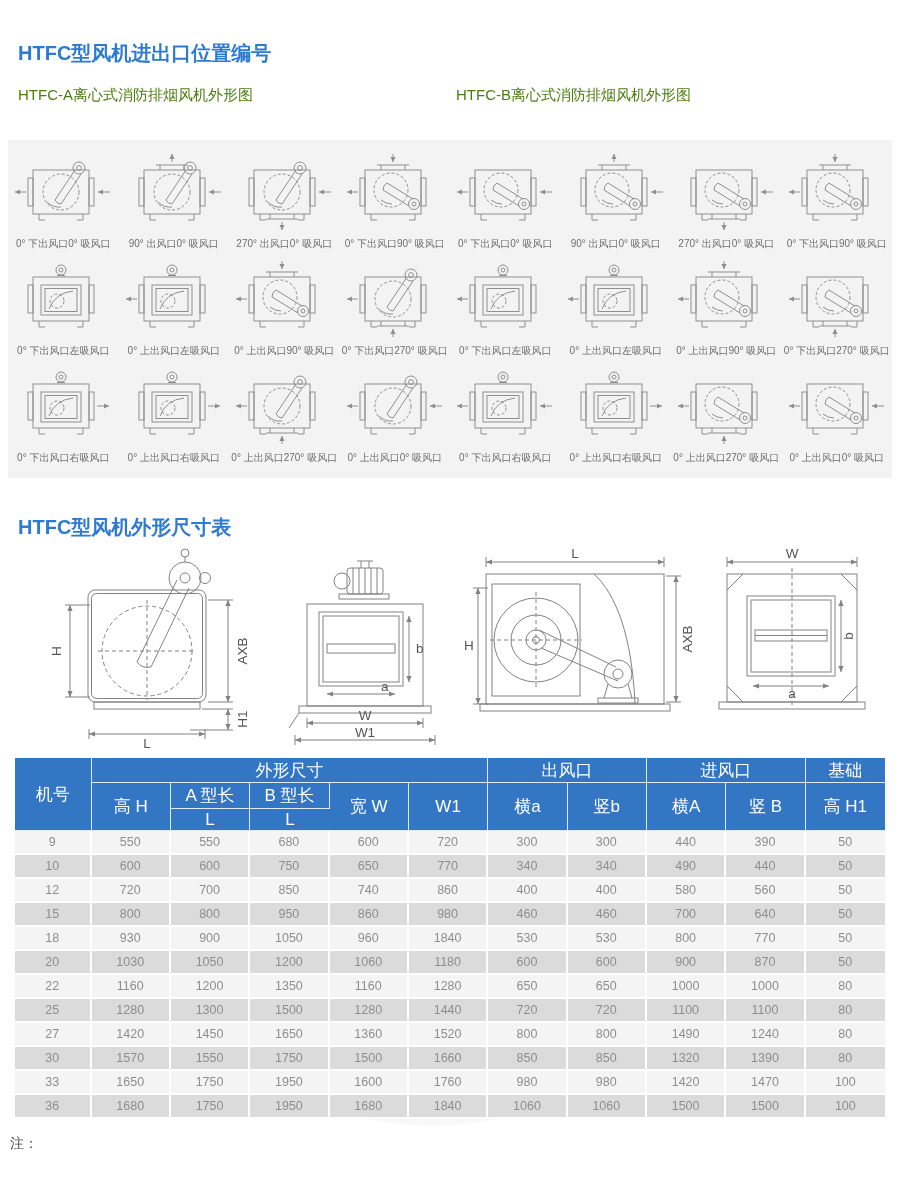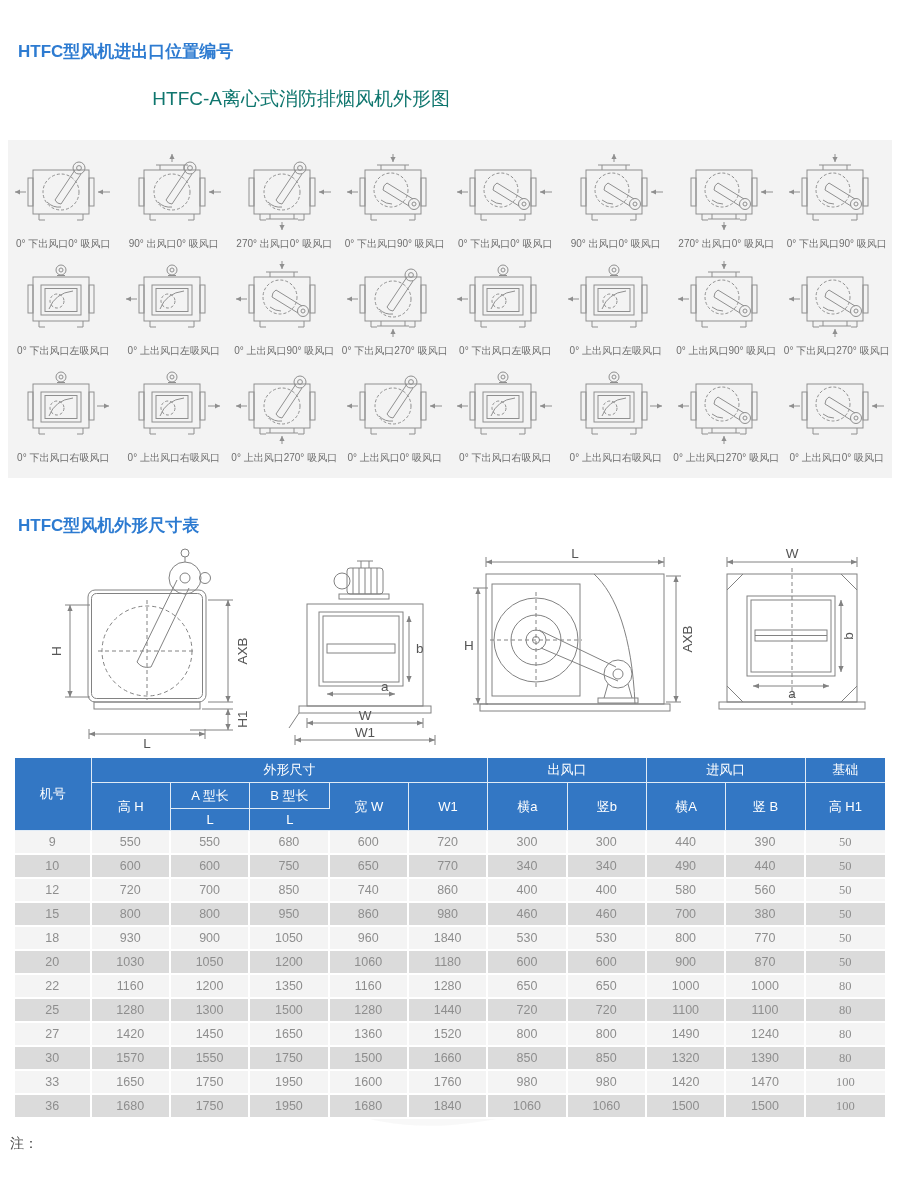--- a/index.html
+++ b/index.html
@@ -1,52 +1,52 @@
 <!DOCTYPE html>
 <html><head>
 <meta charset="utf-8">
 <style>
   html,body{margin:0;padding:0;background:#fff;}
   .page{position:relative;width:900px;height:1185px;background:#ffffff;overflow:hidden;
         font-family:"Liberation Sans","DejaVu Sans",sans-serif;}
   .wm{position:absolute;opacity:.05;pointer-events:none;}
-  h1.sec-title{margin:0;padding:0;font-size:17px;font-weight:bold;color:#2d7bd1;}
+  h1.sec-title{margin:0;padding:0;font-size:20px;font-weight:bold;color:#2d7bd1;}
   .t1{position:absolute;left:18px;top:40px;}
   .t2{position:absolute;left:18px;top:514px;}
   .subtitles{position:absolute;left:0;top:86px;width:900px;display:flex;}
-  .subtitles .sub{width:50%;font-size:19px;color:#0f766e;text-align:right;}
+  .subtitles .sub{width:50%;font-size:15px;color:#4d7c0f;}
   .subtitles .sub.a{padding-left:18px;box-sizing:border-box;}
   .subtitles .sub.b{padding-left:6px;box-sizing:border-box;}
   .panel{position:absolute;left:8px;top:140px;width:884px;height:338px;background:#f3f3f3;
          display:flex;box-sizing:border-box;padding-top:10px;}
   .dg-group{width:50%;display:grid;grid-template-columns:repeat(4,1fr);align-content:start;}
   .dg-cell{display:flex;flex-direction:column;align-items:center;padding:2px 0 7px;}
   .dg-label{font-size:10px;color:#6e6e6e;line-height:13px;white-space:nowrap;margin-top:1px;}
   .dg-svg .s{stroke:#8f8f8f;fill:none;stroke-width:1;}
   .dg-svg .dash{stroke-dasharray:3 2;}
   .dg-svg .head{fill:#8f8f8f;stroke:none;}
   .drawings{position:absolute;left:0;top:548px;width:900px;display:flex;align-items:flex-start;
             justify-content:space-between;padding:0 26px 0 30px;box-sizing:border-box;}
   .tech{overflow:visible;}
   .tech .s line,.tech .s rect,.tech .s circle,.tech .s path{stroke:#828282;fill:none;stroke-width:1;}
   .tech .dash{stroke-dasharray:4 3;}
   .tech .head{fill:#828282;stroke:none;}
   .tech text{fill:#555;font-size:13.5px;stroke:none;font-family:"Liberation Sans",sans-serif;}
   table.dim{position:absolute;left:15px;top:758px;width:870px;border-collapse:separate;
             border-spacing:0;table-layout:fixed;}
-  table.dim thead th{background:#3377c4;color:#fff;font-weight:400;font-size:13px;
+  table.dim thead th{background:#3377c4;color:#fff;font-weight:400;font-size:17px;
             border-right:1px solid rgba(255,255,255,.85);border-bottom:1px solid rgba(255,255,255,.85);
             padding:0;}
   table.dim thead tr th:last-child{border-right:none;}
   table.dim tr.hr1 th{height:24px;}
   table.dim tr.hr2 th{height:25px;}
   table.dim tr.hr3 th{height:21px;}
   table.dim tbody td{text-align:center;font-size:12.5px;color:#8e8e8e;height:22px;
             border-right:2px solid #fff;border-bottom:2px solid #fff;padding:0;}
-  table.dim tbody td:last-child{border-right:none;font-family:Liberation Serif, serif;}
+  table.dim tbody td:last-child{border-right:none;}
   table.dim tbody tr.light td{background:#f4f4f4;}
   table.dim tbody tr.dark td{background:#dbdbdb;}
   .notes{position:absolute;left:10px;top:1130px;width:880px;display:flex;
          font-size:14px;color:#4a4a4a;line-height:26px;}
   .notes .prefix{flex:0 0 34px;}
   .notes .items{flex:1;}
 </style>
 </head>
 <body>
 
@@ -63,20 +63,21 @@
     <g stroke="#8a8a8a" fill="none" stroke-width="10">
       <ellipse cx="240" cy="150" rx="200" ry="100" transform="rotate(-16 240 150)"></ellipse>
       <line x1="60" y1="240" x2="420" y2="60"></line>
     </g>
   </svg>
 
   <h1 class="sec-title t1">HTFC型风机进出口位置编号</h1>
 
   <div class="subtitles">
     <div class="sub a">HTFC-A离心式消防排烟风机外形图</div>
+    <div class="sub b">HTFC-B离心式消防排烟风机外形图</div>
   </div>
 
   <div class="panel">
     <div class="dg-group">
         <div class="dg-cell">
           <svg class="dg-svg" width="104" height="84" viewBox="0 0 104 84">
             <rect class="s" x="22" y="18" width="56" height="44"></rect>
             <rect class="s" x="17" y="26" width="5" height="28"></rect>
             <rect class="s" x="78" y="26" width="5" height="28"></rect>
             <path class="s" d="M28,62 v6 h6"></path>
@@ -821,21 +822,21 @@
         <tr class="dark">
           <td>15</td>
           <td>800</td>
           <td>800</td>
           <td>950</td>
           <td>860</td>
           <td>980</td>
           <td>460</td>
           <td>460</td>
           <td>700</td>
-          <td>380</td>
+          <td>640</td>
           <td>50</td>
         </tr>
         <tr class="light">
           <td>18</td>
           <td>930</td>
           <td>900</td>
           <td>1050</td>
           <td>960</td>
           <td>1840</td>
           <td>530</td>

